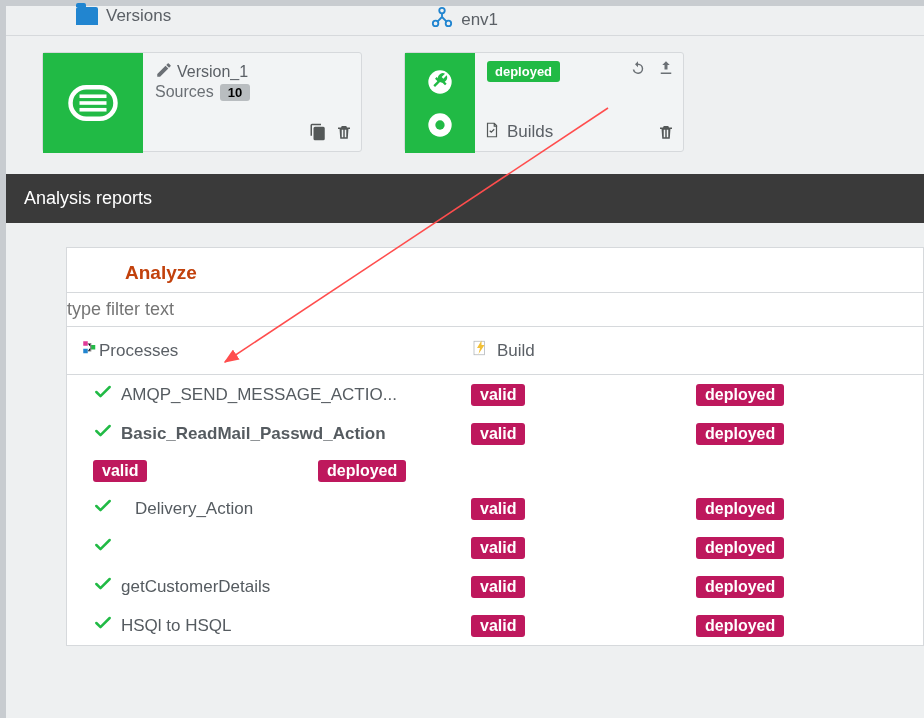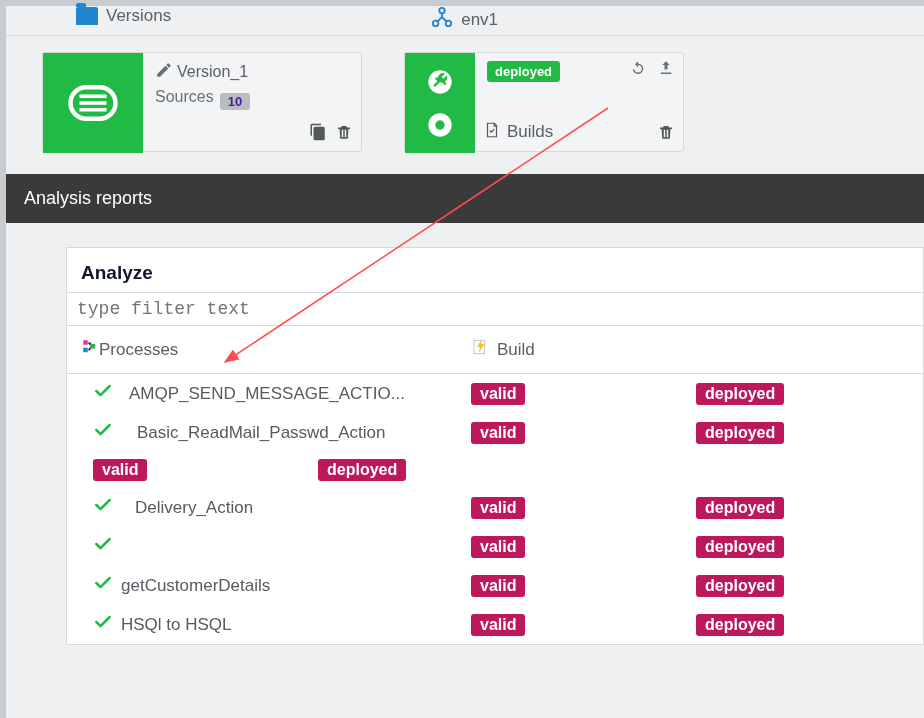--- a/index.html
+++ b/index.html
@@ -15,33 +15,33 @@
 
   
   .cards { display:flex; gap: 42px; padding: 16px 0 0 36px; }
   .card1, .card2 { display:flex; background:#f2f4f5; border:1px solid #d6d9dc; border-radius:3px; }
   .card1 { width: 320px; height: 100px; }
   .card2 { width: 280px; height: 100px; }
   .big-tile { width: 100px; height: 100px; background:#21ba45; display:flex; align-items:center; justify-content:center; flex-shrink:0; }
   .card-body { padding: 8px 12px 8px 12px; flex:1; position:relative; }
   .card-title { display:flex; align-items:center; gap:4px; font-size:16px; color:#5b6066; }
   .card-sub { font-size:16px; color:#6b7075; display:flex; align-items:center; gap:6px; }
-  .count-badge { display:inline-block; background:#b9bdc0; color:#4c1d95; font-size:13px; padding:1px 8px; border-radius:3px; font-weight:bold;margin-top:10px; }
+  .count-badge { display:inline-block; background:#b9bdc0; color:#000000; font-size:13px; padding:1px 8px; border-radius:3px; font-weight:bold; }
   .card-actions { position:absolute; bottom:6px; right:8px; display:flex; gap:8px; color:#545858; }
   .top-actions { position:absolute; top:6px; right:8px; display:flex; gap:10px; color:#6b7075; }
   .status-pill { background:#21ba45; color:#fff; font-size:13px; font-weight:bold; border-radius:3px; padding:3px 8px; display:inline-block; }
 
   
   .section-header { background:#3a3a3a; color:#fff; padding:14px 18px; font-size:18px; margin-top:22px; }
 
   
   .analyze-panel { background:#fff; border:1px solid #d6d9dc; margin:24px 0 0 60px; }
-  .analyze-title { font-size:19px; font-weight:bold; color:#0f172a; padding:14px 6px 8px 14px; }
+  .analyze-title { font-size:19px; font-weight:bold; color:#c2410c; padding:14px 6px 8px 14px;margin-left:44px; }
   .filter-row { border-top:1px solid #d6d9dc; border-bottom:1px solid #d6d9dc; }
-  .filter-row input { width:100%; border:none; outline:none; font-size:18px; padding:6px 10px; color:#333; font-family:Liberation Mono, monospace; }
+  .filter-row input { width:100%; border:none; outline:none; font-size:18px; padding:6px 0; color:#333; font-family:Liberation Sans, sans-serif; }
   .table-head { display:flex; align-items:center; padding:12px 14px; border-bottom:1px solid #d6d9dc; font-size:17px; color:#5b6066; }
   .col-proc { width:390px; display:flex; align-items:center; gap:0; }
   .col-build { width:225px; display:flex; align-items:center; gap:8px; }
   .col-rt { flex:1; display:flex; align-items:center; gap:8px; }
   .table-body .row { display:flex; align-items:center; padding:7px 14px 7px 26px; font-size:17px; color:#555b60; }
   .row .col-proc { width:378px; }
   .row .col-build { width:225px; }
   .check svg { width:20px; height:20px; }
   .badge-valid, .badge-deployed { background:#be185d; color:#fff; font-size:16px; font-weight:bold; padding:2px 9px; border-radius:3px; display:inline-block; }
 
@@ -190,35 +190,35 @@
         </span>
         <span>Build</span>
       </div>
     </div>
     <div class="table-body" id="table-body">
         <div class="row">
           <div class="col-proc">
             <span class="check"><svg viewBox="0 0 24 24">
                 <path fill="none" stroke="#21ba45" stroke-width="3" stroke-linecap="round" stroke-linejoin="round" d="M4 12l5 5L20 6"></path>
               </svg></span>
-            <span style="margin-left:16px;">AMQP_SEND_MESSAGE_ACTIO...</span>
-          </div>
-          <div class="col-build">
-            <span class="badge-valid">valid</span>
-          </div>
-          <div class="col-rt">
-            <span class="badge-deployed">deployed</span>
-          </div>
-        </div>
-        <div class="row">
-          <div class="col-proc">
-            <span class="check"><svg viewBox="0 0 24 24">
-                <path fill="none" stroke="#21ba45" stroke-width="3" stroke-linecap="round" stroke-linejoin="round" d="M4 12l5 5L20 6"></path>
-              </svg></span>
-            <span style="margin-left:24px;">Basic_ReadMail_Passwd_Action</span>
+            <span style="margin-left:8px;">AMQP_SEND_MESSAGE_ACTIO...</span>
+          </div>
+          <div class="col-build">
+            <span class="badge-valid">valid</span>
+          </div>
+          <div class="col-rt">
+            <span class="badge-deployed">deployed</span>
+          </div>
+        </div>
+        <div class="row">
+          <div class="col-proc">
+            <span class="check"><svg viewBox="0 0 24 24">
+                <path fill="none" stroke="#21ba45" stroke-width="3" stroke-linecap="round" stroke-linejoin="round" d="M4 12l5 5L20 6"></path>
+              </svg></span>
+            <span style="margin-left:8px;font-weight:bold;">Basic_ReadMail_Passwd_Action</span>
           </div>
           <div class="col-build">
             <span class="badge-valid">valid</span>
           </div>
           <div class="col-rt">
             <span class="badge-deployed">deployed</span>
           </div>
         </div>
         <div class="row">
           <div class="col-build">

